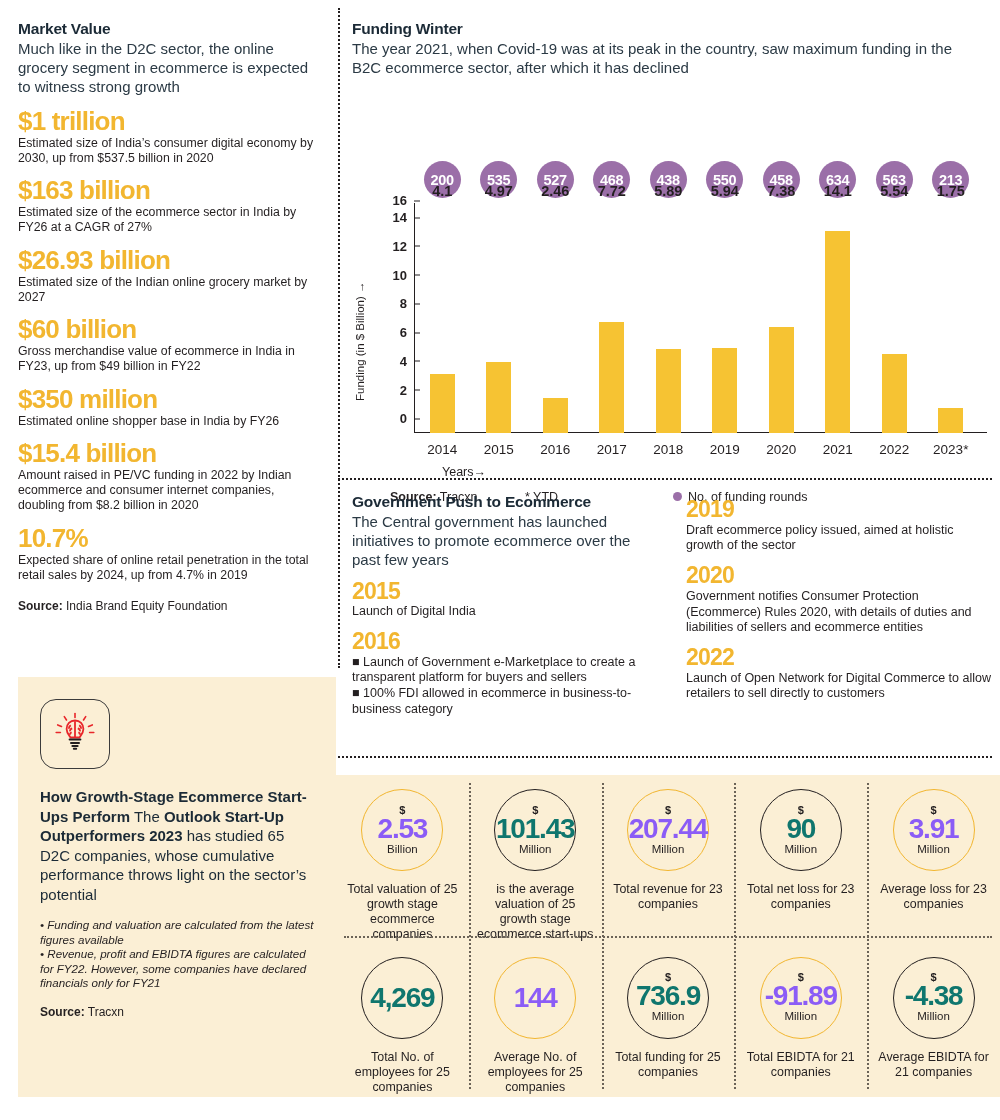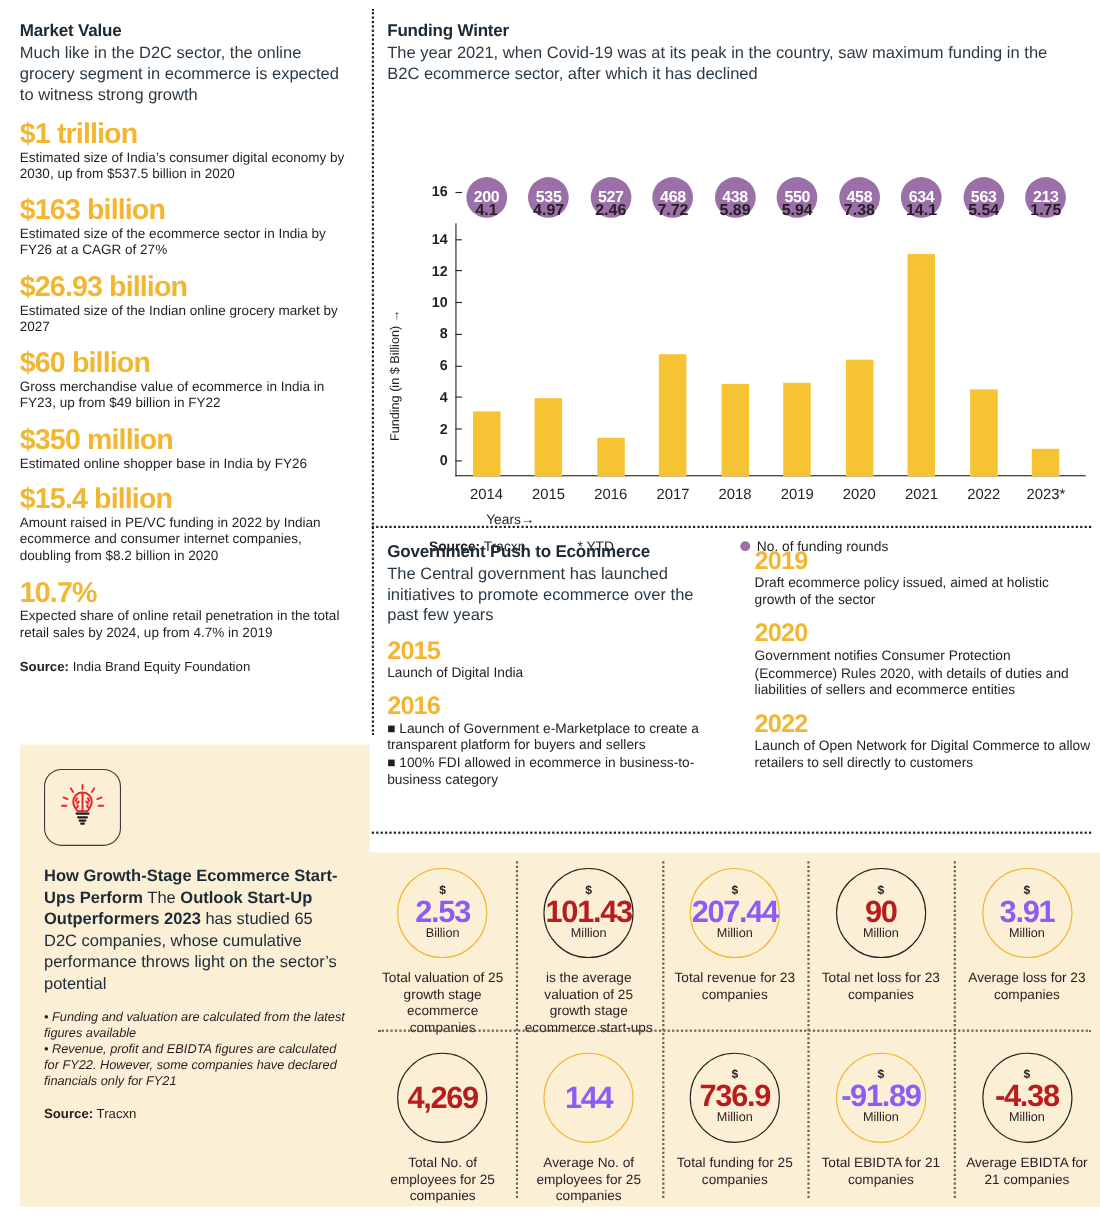--- a/index.html
+++ b/index.html
@@ -114,21 +114,21 @@
   .circ {
     width: 82px; height: 82px; border-radius: 50%;
     display: flex; flex-direction: column; align-items: center; justify-content: center;
     line-height: 1;
   }
   .circ.ring-yellow { border: 1.7px solid #F2B630; }
   .circ.ring-black  { border: 1.7px solid #231f20; }
   .circ .dollar { font-size: 11px; font-weight: bold; color: #231f20; margin-bottom: -1px; }
   .circ .num { font-size: 28px; font-weight: bold; letter-spacing: -1.2px; white-space: nowrap; }
   .circ .num.red { color: #8b5cf6; }
-  .circ .num.black { color: #b91c1c; }
+  .circ .num.black { color: #0f766e; }
   .circ .unit { font-size: 11.5px; color: #231f20; margin-top: 1px; }
   .stat-cap { margin-top: 11px; font-size: 12.4px; line-height: 1.22; text-align: center;
               color: #231f20; width: 120px; }
 </style>
 </head>
 <body>
 
 <div class="page">
 
   <div class="vdot" style="left:338px; top:8px; height:660px;"></div>
@@ -224,21 +224,21 @@
         <div class="ylabel">Funding (in $ Billion) →</div>
 
         <div class="ytick" style="bottom:38px;">0</div>
         <div class="ytick" style="bottom:66.75px;">2</div>
         <div class="ytick" style="bottom:95.5px;">4</div>
         <div class="ytick" style="bottom:124.25px;">6</div>
         <div class="ytick" style="bottom:153px;">8</div>
         <div class="ytick" style="bottom:181.75px;">10</div>
         <div class="ytick" style="bottom:210.5px;">12</div>
         <div class="ytick" style="bottom:239.25px;">14</div>
-        <div class="ytick" style="bottom:282px;">16</div>
+        <div class="ytick" style="bottom:256px;">16</div>
 
         <div class="bars">
           <div class="barcell">
             <div class="barval">4.1</div>
             <div class="bar" style="height:58.9px;"></div>
           </div>
           <div class="barcell">
             <div class="barval">4.97</div>
             <div class="bar" style="height:71.4px;"></div>
           </div>

